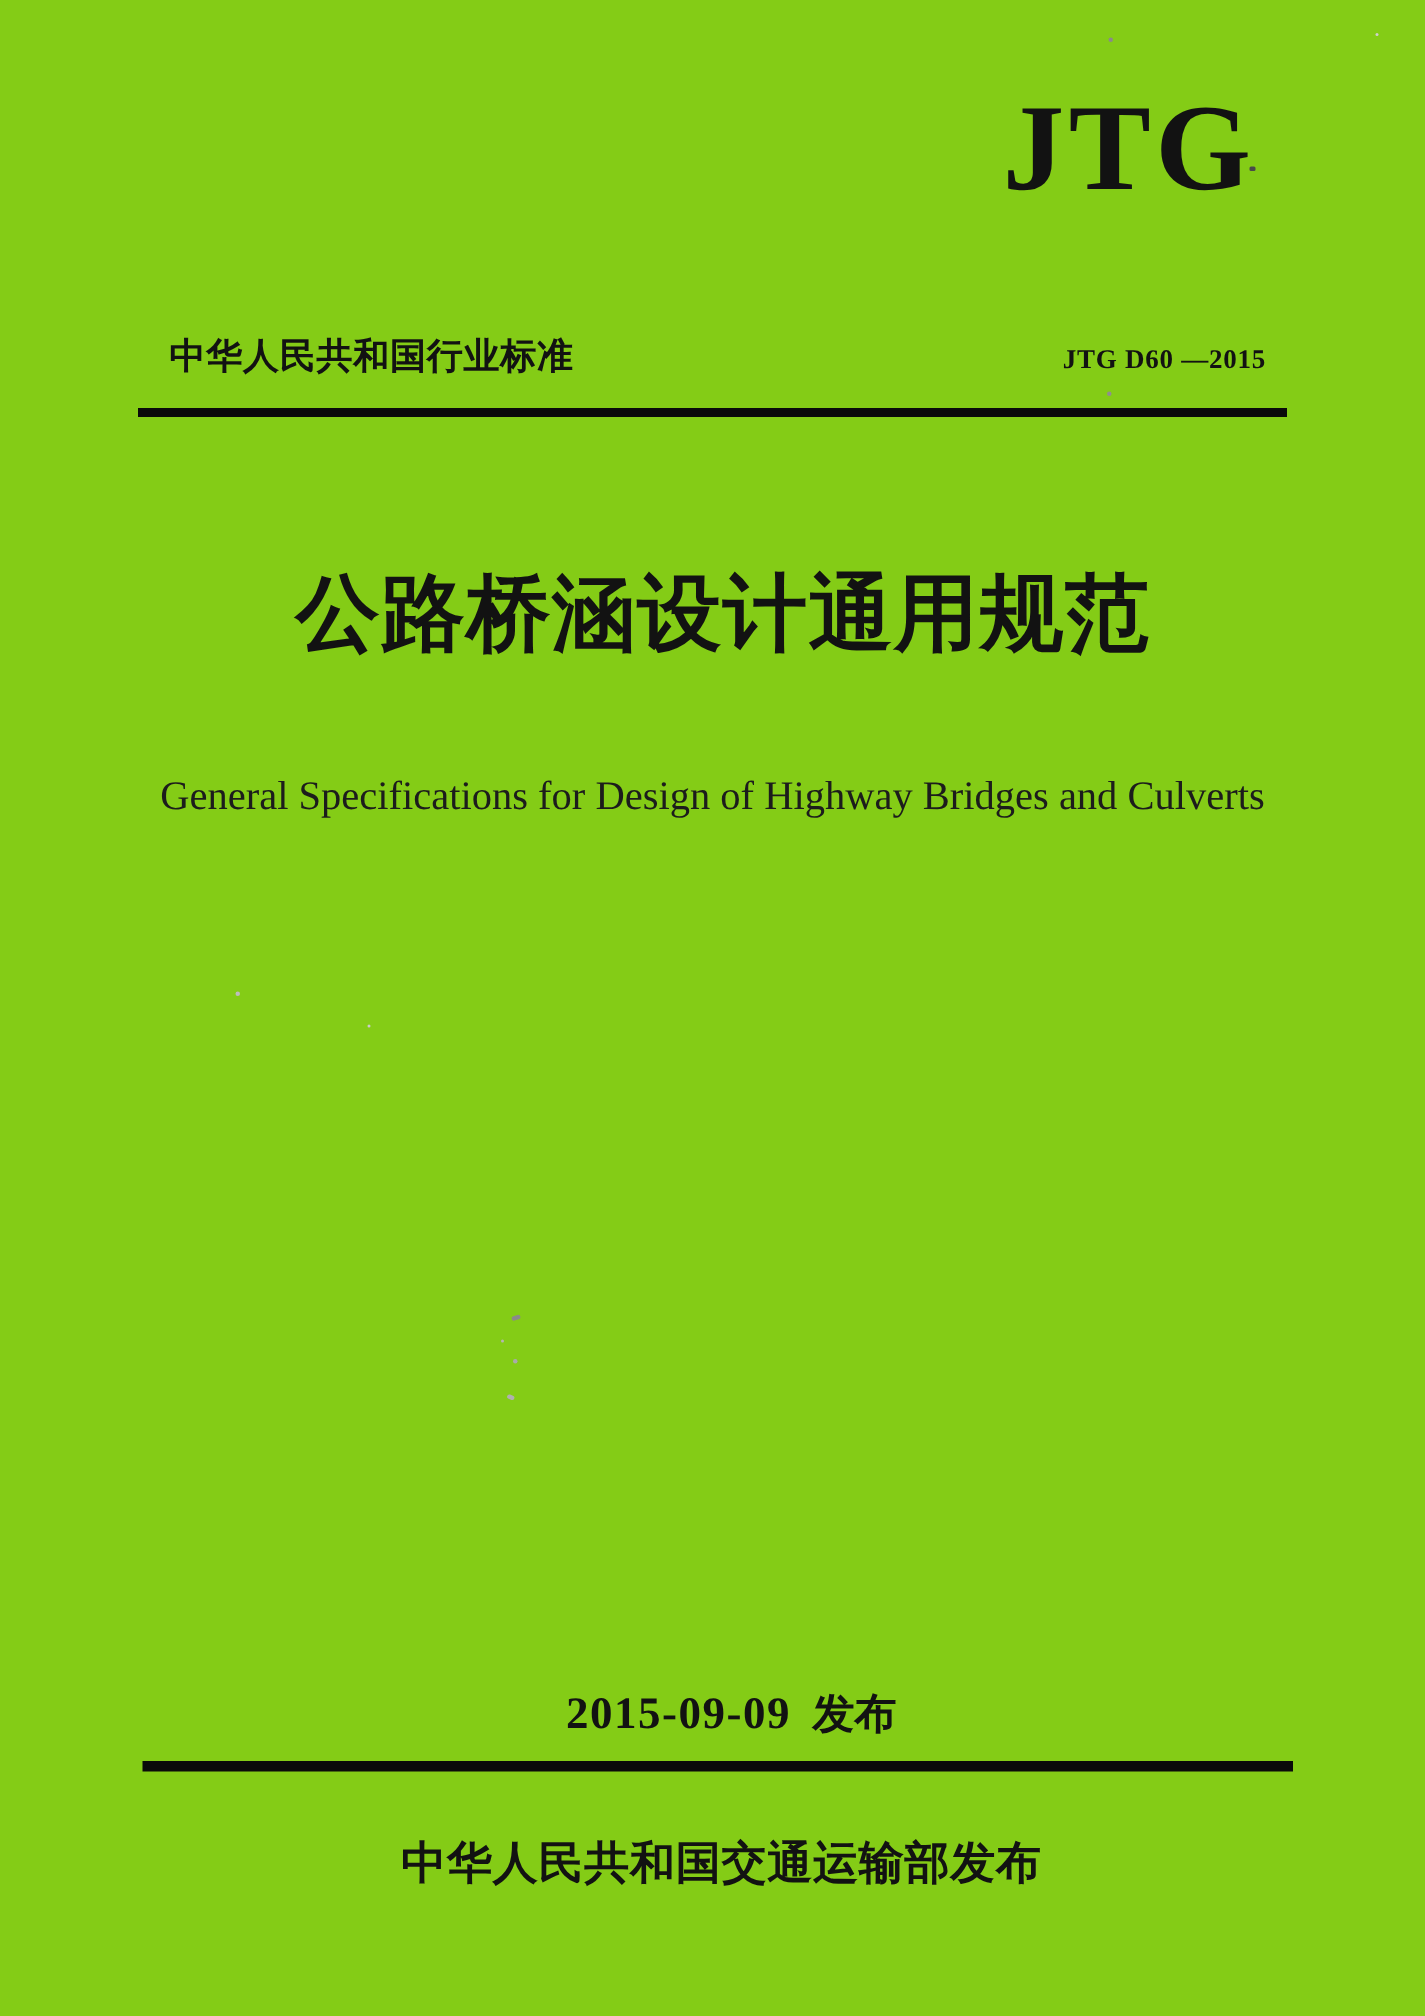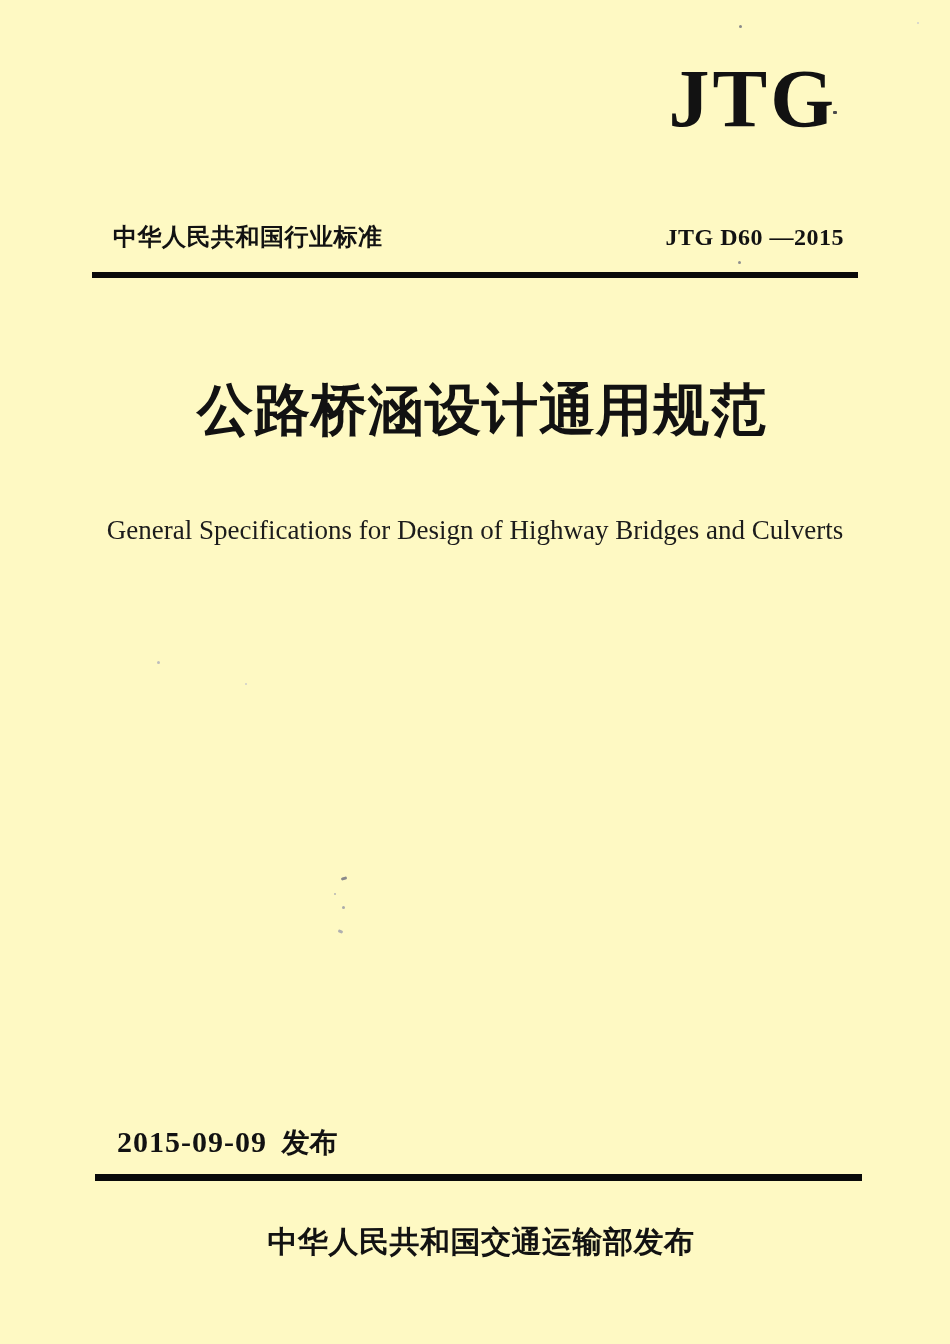--- a/index.html
+++ b/index.html
@@ -4,21 +4,21 @@
 <style>
   html, body {
     margin: 0;
     padding: 0;
     background: #e8e8e8;
   }
   .page {
     position: relative;
     width: 950px;
     height: 1344px;
-    background: #fef9c3;
+    background: #84cc16;
     overflow: hidden;
     font-family: "Liberation Sans", sans-serif;
     color: #161616;
   }
 
   
   .jtg-logo {
     position: absolute;
     top: 58px;
     right: 113px;
@@ -45,21 +45,21 @@
     font-family: "Liberation Sans", sans-serif;
     font-weight: bold;
     font-size: 24px;
     letter-spacing: 0.5px;
     color: #121212;
   }
   .standard-number {
     margin-right: 14px;
     font-family: "Liberation Serif", serif;
     font-weight: bold;
-    font-size: 24px;
+    font-size: 18px;
     letter-spacing: 0.5px;
     color: #121212;
   }
 
   .rule-top {
     position: absolute;
     left: 92px;
     top: 272px;
     width: 766px;
     height: 6px;
@@ -96,21 +96,21 @@
   }
 
   
   .dates-row {
     position: absolute;
     top: 1124px;
     left: 92px;
     width: 766px;
     display: flex;
     justify-content: space-between;
-    align-items: flex-start;
+    align-items: center;
     flex-direction: column;
   }
   .date-group { white-space: nowrap; }
   .date-group.left  { margin-left: 25px; }
   .date-group.right { margin-right: 12px; }
   .date-value {
     font-family: "Liberation Serif", serif;
     font-weight: bold;
     font-size: 30px;
     letter-spacing: 1px;

